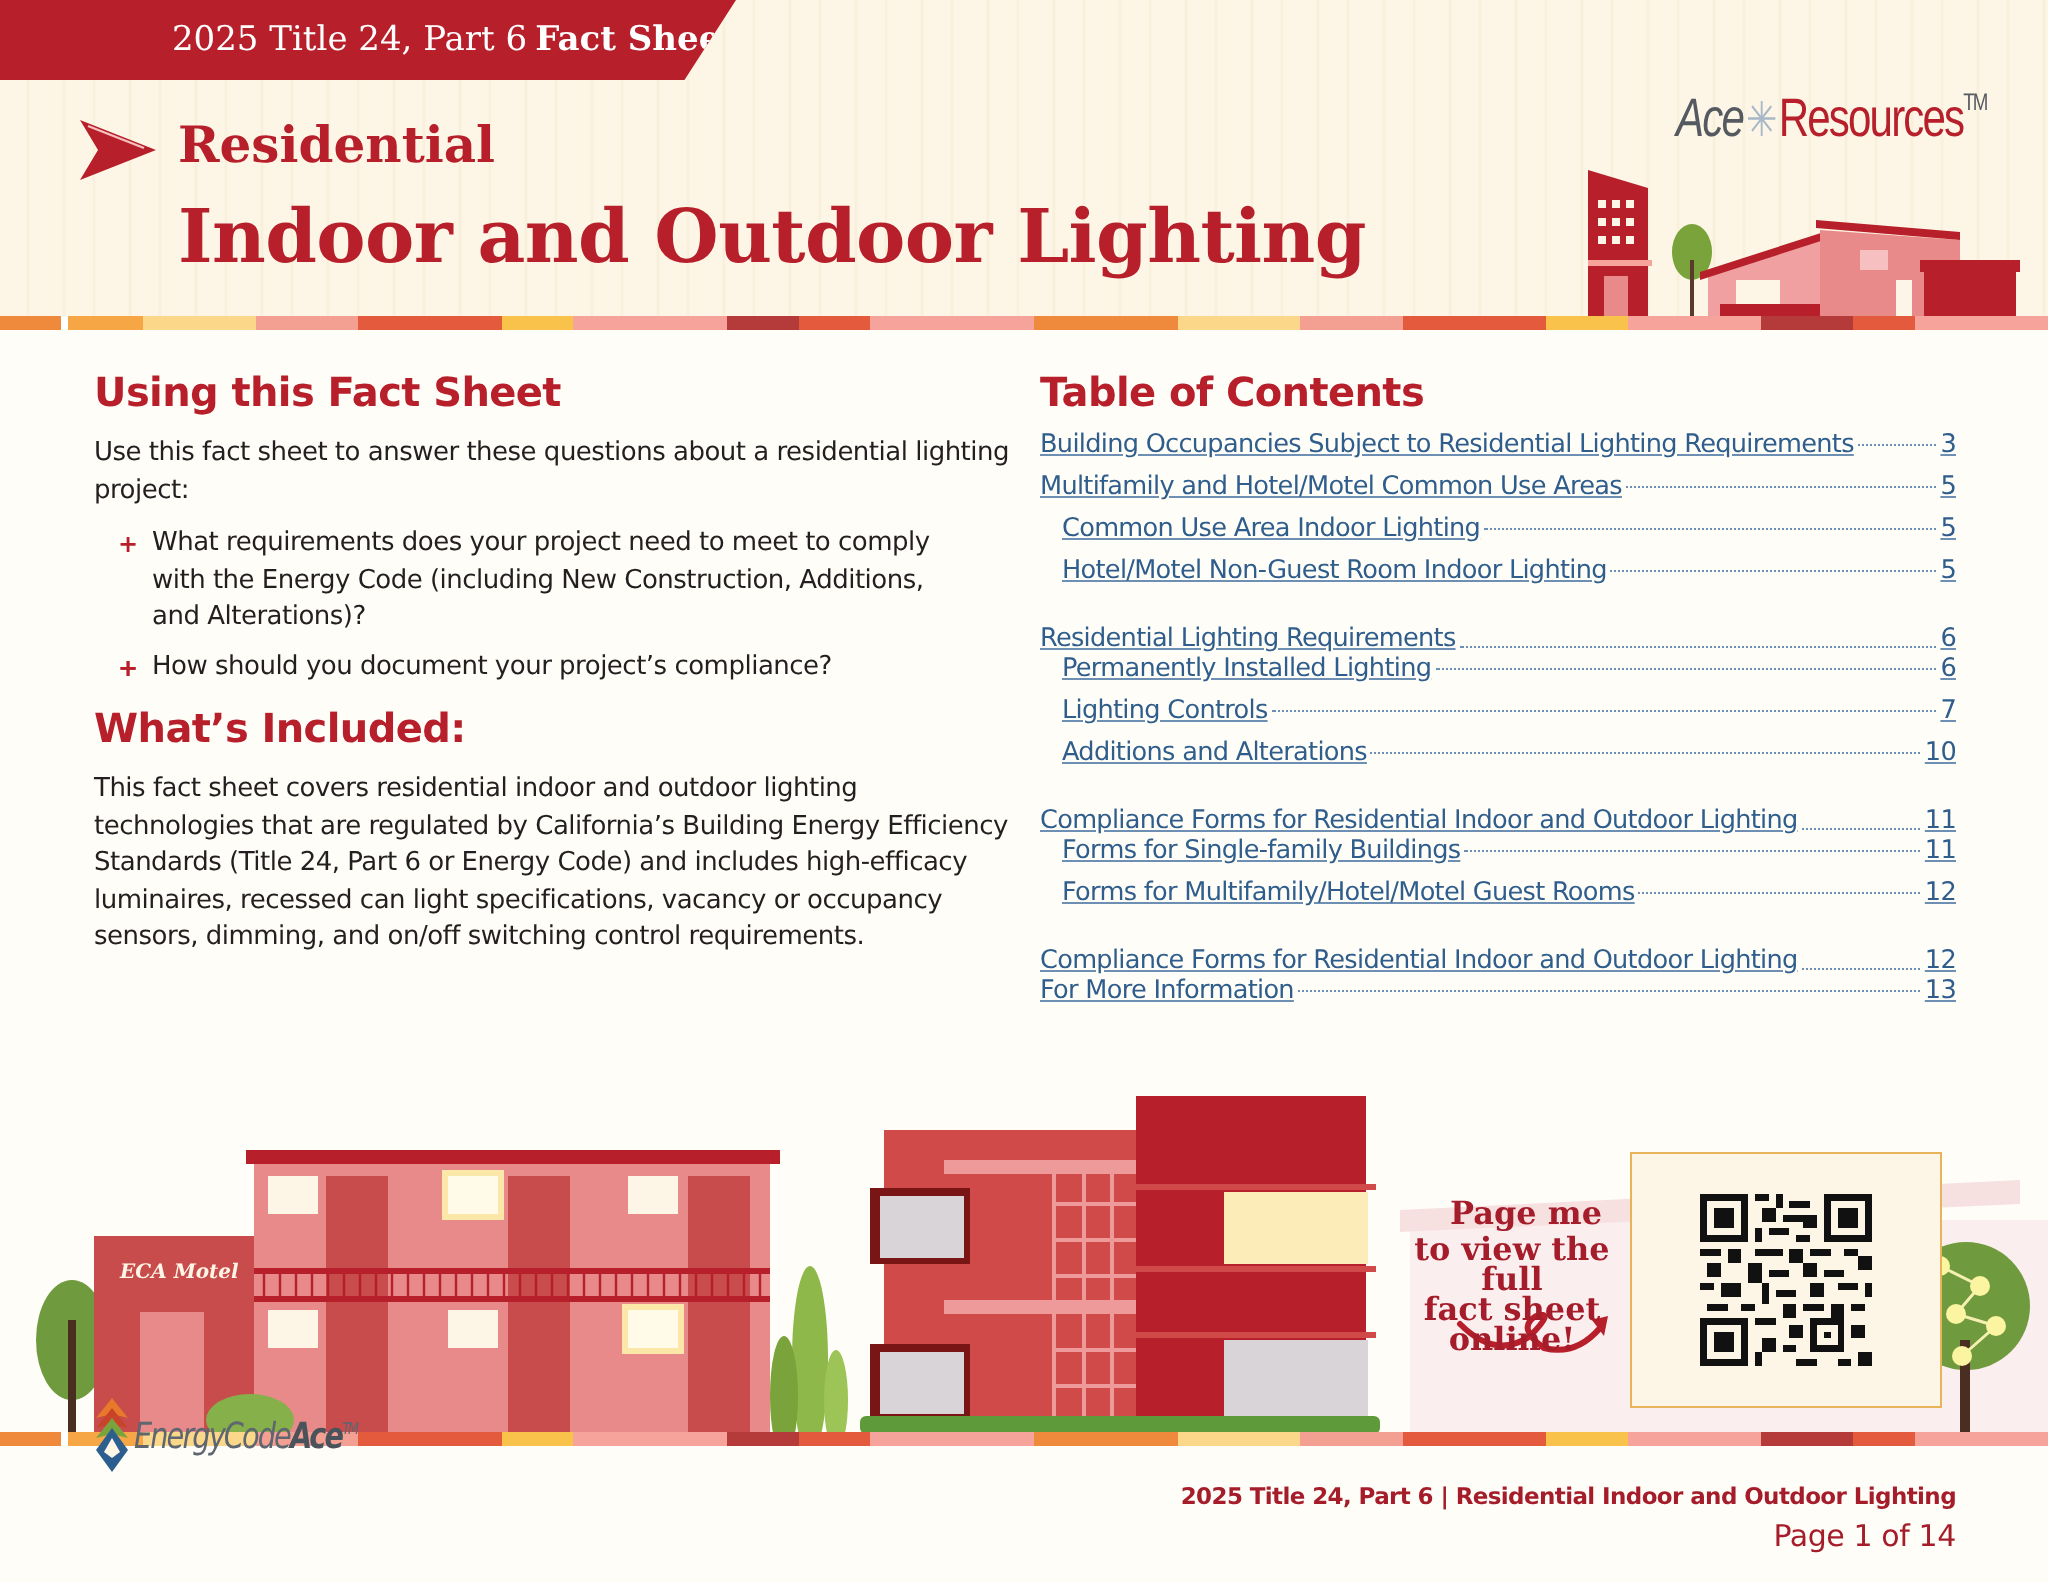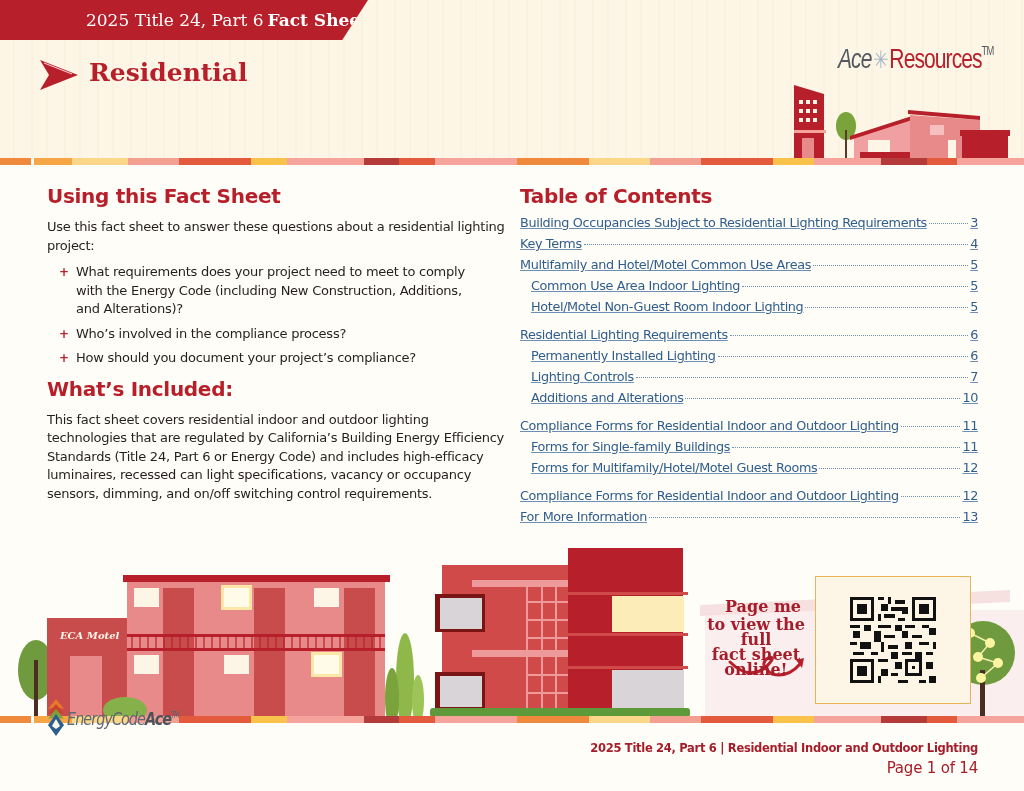--- a/index.html
+++ b/index.html
@@ -85,21 +85,21 @@
 
   
   .col-right { position: absolute; left: 520px; top: 184px; width: 458px; }
   .toc { margin-top: 7px; }
   .toc-row {
     display: flex; align-items: baseline; height: 21px;
     font-family: "DejaVu Sans", sans-serif; font-size: 12.8px; letter-spacing: -0.35px;
     color: #2f5d8c;
   }
   .toc-row.sub { padding-left: 11px; }
-  .toc-row.gap { margin-top: 7px; }
+  .toc-row.gap { margin-top: 7px; align-items: flex-end; }
   .toc-row .lbl { text-decoration: underline; text-decoration-color: #6d8fb4; white-space: nowrap; }
   .toc-row .dots { flex: 1; border-bottom: 1px dotted #6d8fb4; margin: 0 2px; transform: translateY(-3px); }
   .toc-row .num { text-decoration: underline; text-decoration-color: #6d8fb4; }
 
   
   .scene { position: absolute; left: 0; top: 540px; width: 1024px; height: 180px; }
   .scan-title {
     position: absolute; left: 718px; top: 597px;
     font-family: "DejaVu Serif", serif; font-weight: bold; color: #a51d2a; font-size: 16px;
     width: 90px; text-align: center;
@@ -140,20 +140,21 @@
 <div class="header">
   <div class="banner">
     <span>2025 Title 24, Part 6</span><span class="bold">Fact Sheet</span>
   </div>
 
   <svg class="arrow-icon" viewBox="0 0 38 30">
     <polygon points="0,0 38,15 0,30 9,15" fill="#b71f2a"></polygon>
     <polyline points="4,3 32,14" stroke="#f7c0c0" stroke-width="1.2" fill="none"></polyline>
   </svg>
   <div class="subtitle">Residential</div>
+  <div class="title">Indoor and Outdoor Lighting</div>
 
   <div class="ace-logo">
     <span class="ace">Ace</span><span class="star">✳</span><span class="res">Resources</span><span class="tm">TM</span>
   </div>
 
   <svg class="header-houses" viewBox="0 0 225 80">
 
     <polygon points="4,5 34,14 34,80 4,80" fill="#b71f2a"></polygon>
     <g fill="#fdf6e6">
       <rect x="9" y="20" width="4" height="4"></rect>
@@ -185,40 +186,35 @@
   </svg>
 
   <div class="stripe top"></div>
 </div>
 
 <div class="col-left">
   <h2>Using this Fact Sheet</h2>
   <p class="p intro">Use this fact sheet to answer these questions about a residential lighting project:</p>
   <ul class="bullets p">
     <li><span class="plus">+</span><span>What requirements does your project need to meet to comply with the Energy Code (including New Construction, Additions, and Alterations)?</span></li>
-    <li><span class="plus">+</span><span>Who’s involved in the compliance process?</span></li>
+    <li><span class="plus">+</span></li>
     <li><span class="plus">+</span><span>How should you document your project’s compliance?</span></li>
   </ul>
 
   <h2 class="included-h">What’s Included:</h2>
   <p class="p included-p">This fact sheet covers residential indoor and outdoor lighting technologies that are regulated by California’s Building Energy Efficiency Standards (Title 24, Part 6 or Energy Code) and includes high-efficacy luminaires, recessed can light specifications, vacancy or occupancy sensors, dimming, and on/off switching control requirements.</p>
 </div>
 
 <div class="col-right">
   <h2>Table of Contents</h2>
   <div class="toc">
     <div class="toc-row">
         <span class="lbl">Building Occupancies Subject to Residential Lighting Requirements</span>
         <span class="dots"></span>
         <span class="num">3</span>
-      </div>
-    <div class="toc-row">
-        <span class="lbl">Key Terms</span>
-        <span class="dots"></span>
-        <span class="num">4</span>
       </div>
     <div class="toc-row">
         <span class="lbl">Multifamily and Hotel/Motel Common Use Areas</span>
         <span class="dots"></span>
         <span class="num">5</span>
       </div>
     <div class="toc-row sub">
         <span class="lbl">Common Use Area Indoor Lighting</span>
         <span class="dots"></span>
         <span class="num">5</span>

